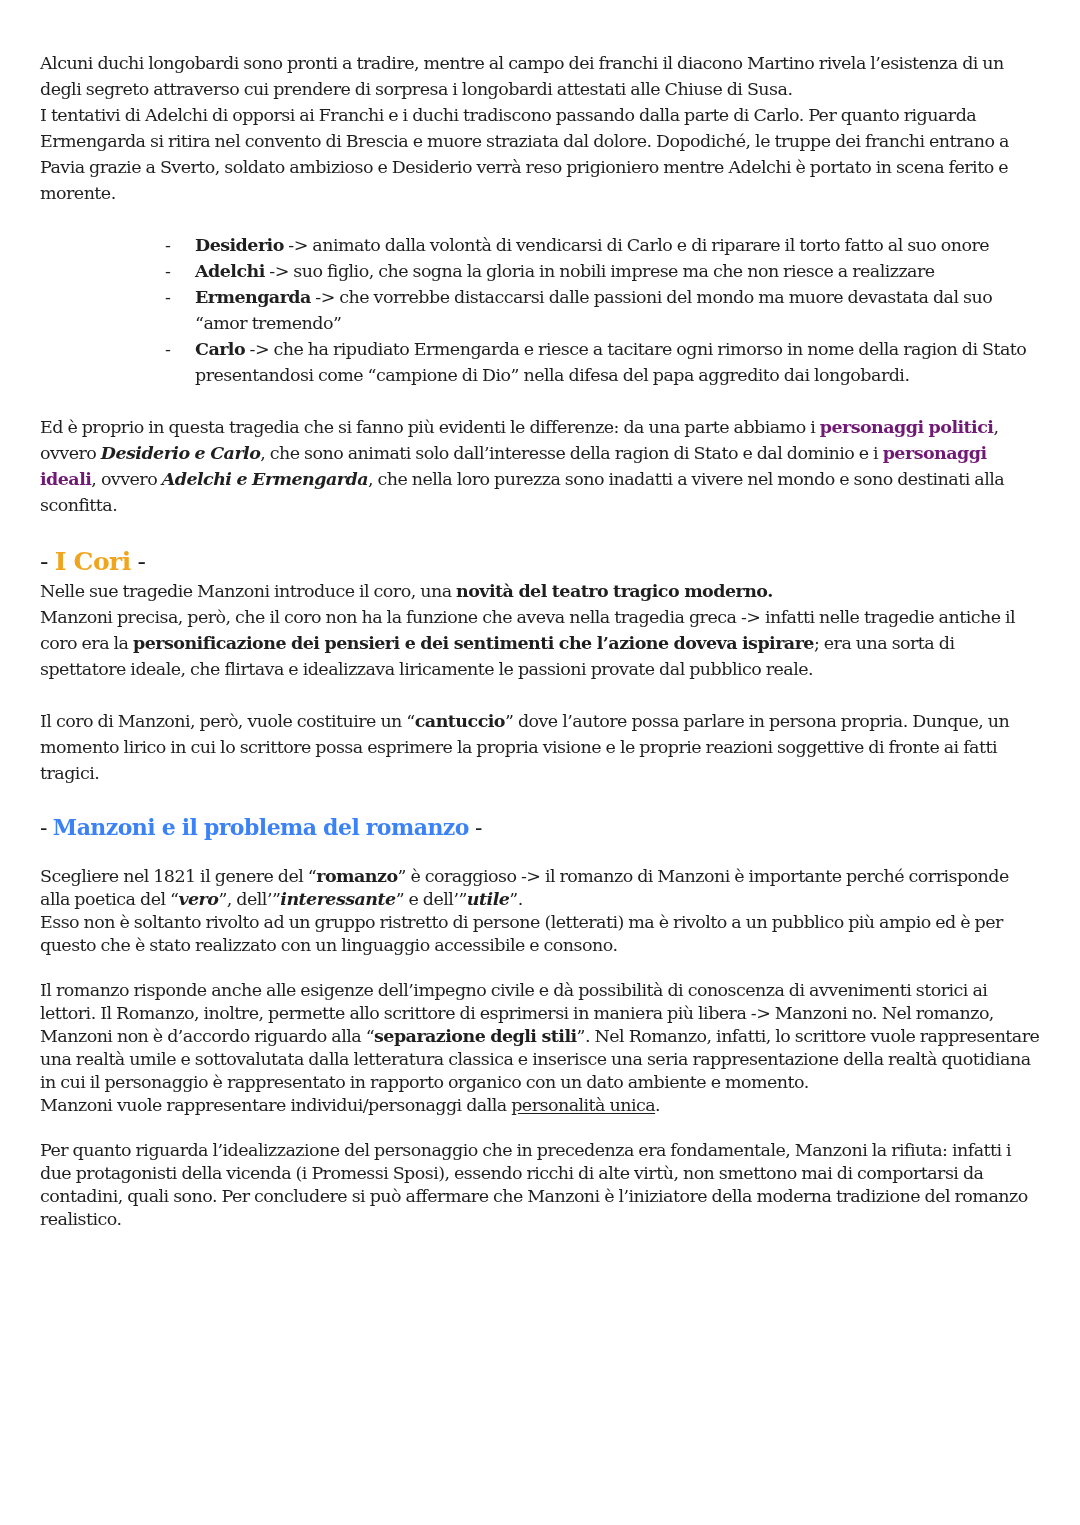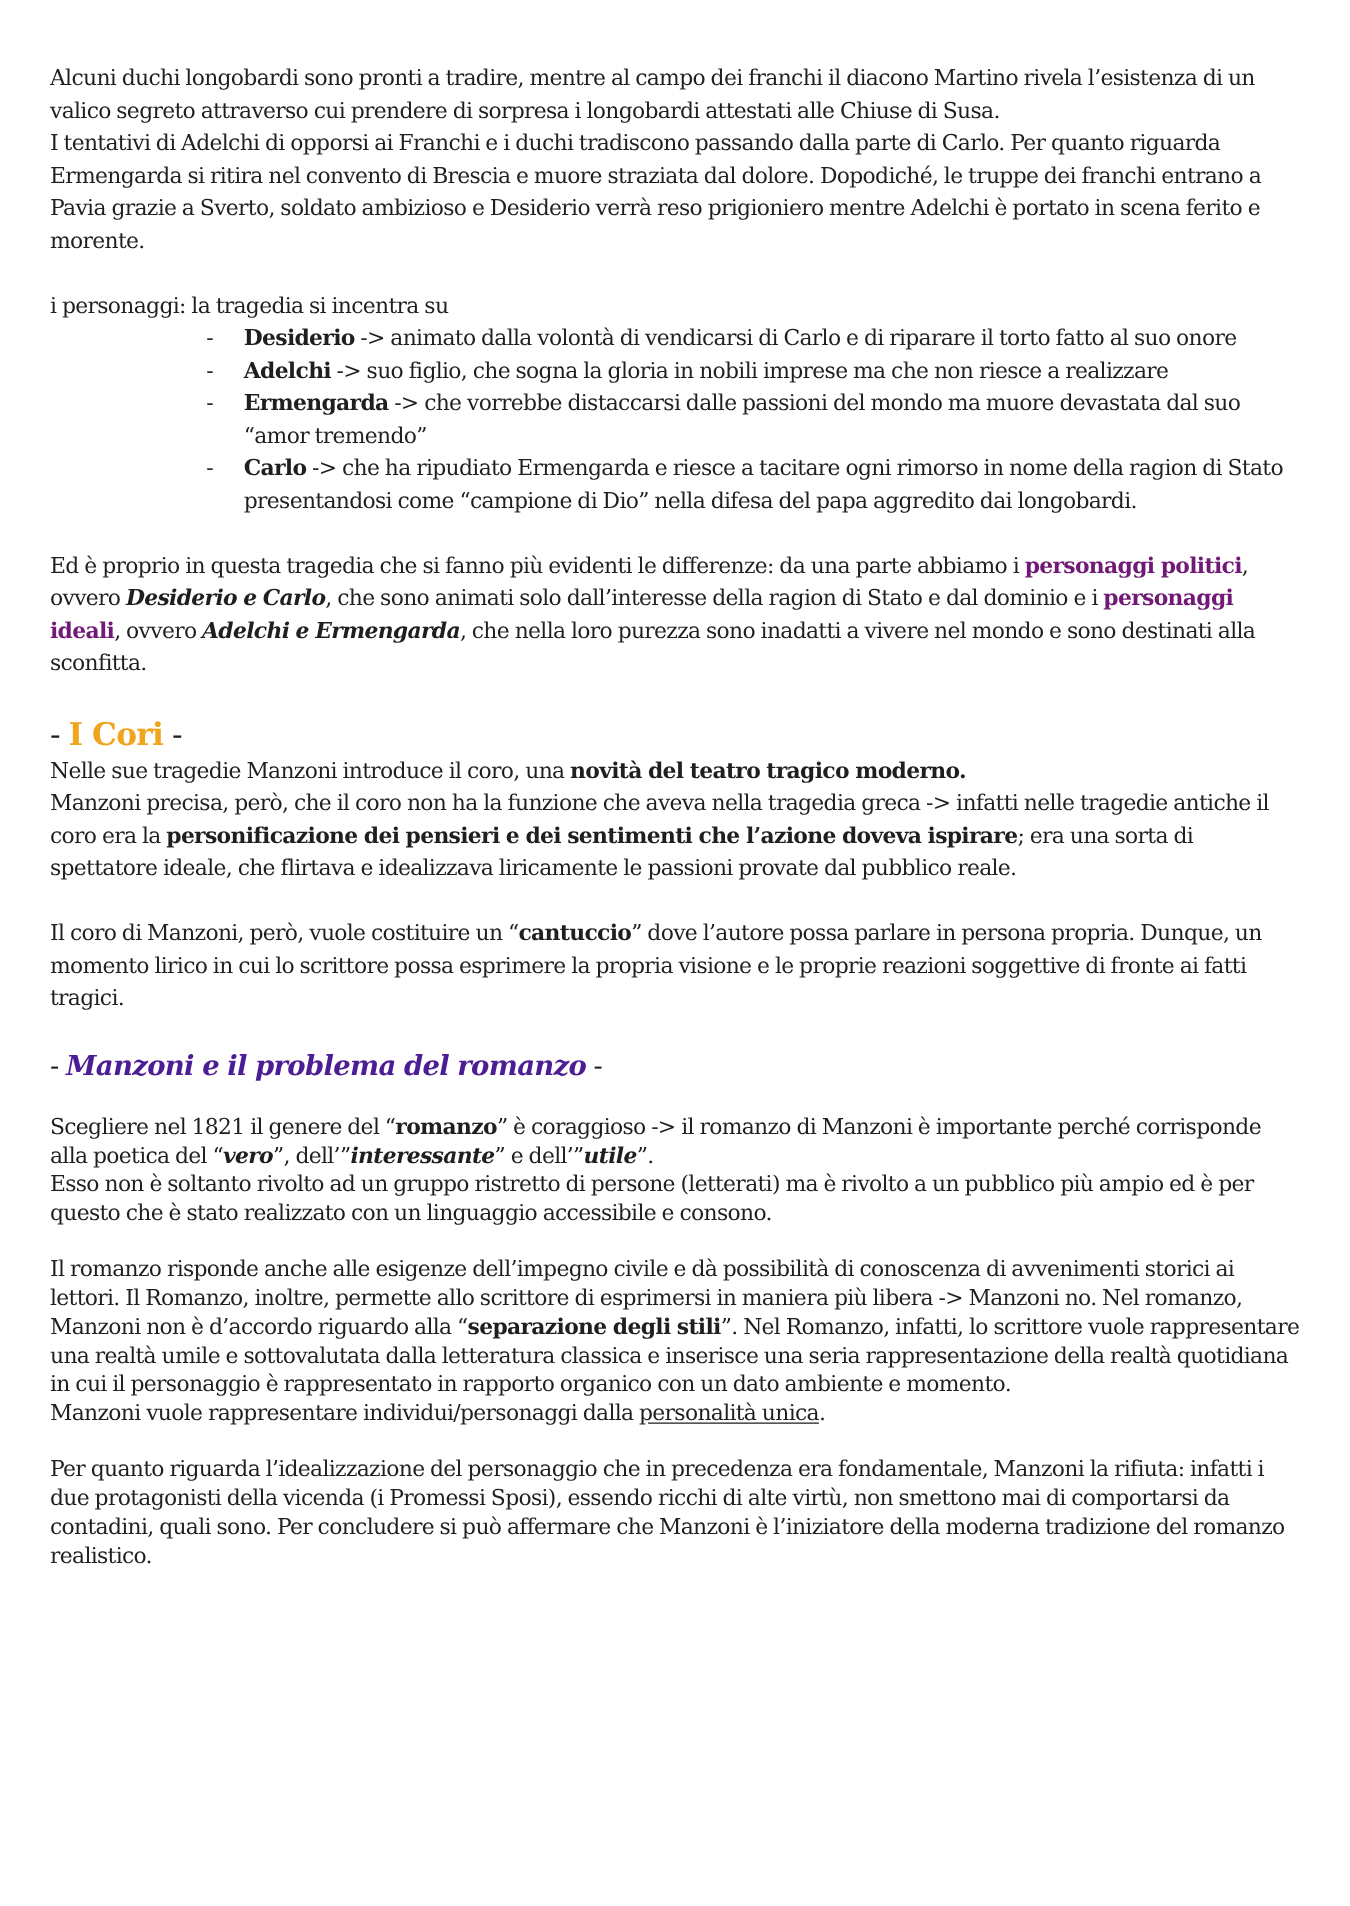--- a/index.html
+++ b/index.html
@@ -47,38 +47,36 @@
     .heading-cori .title {
       color: #f0a51e;
       font-weight: bold;
     }
     .heading-romanzo {
       font-size: 22px;
       line-height: 30px;
       color: #1f1f1f;
     }
     .heading-romanzo .title {
-      color: #4c1d95;
-      font-style: italic;
+      color: #3b82f6;
       font-weight: bold;
     }
     .tight { line-height: 23px; }
     u { text-decoration: underline; text-underline-offset: 2px; }
   </style>
 </head>
 <body>
 
 <div class="page">
 
-  <p>Alcuni duchi longobardi sono pronti a tradire, mentre al campo dei franchi il diacono Martino rivela l’esistenza di un valico segreto attraverso cui prendere di sorpresa i longobardi attestati alle Chiuse di Susa.</p>
+  <p>Alcuni duchi longobardi sono pronti a tradire, mentre al campo dei franchi il diacono Martino rivela l’esistenza di un degli segreto attraverso cui prendere di sorpresa i longobardi attestati alle Chiuse di Susa.</p>
   <p>I tentativi di Adelchi di opporsi ai Franchi e i duchi tradiscono passando dalla parte di Carlo. Per quanto riguarda Ermengarda si ritira nel convento di Brescia e muore straziata dal dolore. Dopodiché, le truppe dei franchi entrano a Pavia grazie a Sverto, soldato ambizioso e Desiderio verrà reso prigioniero mentre Adelchi è portato in scena ferito e morente.</p>
 
   <div class="gap"></div>
 
-  <p>i personaggi: la tragedia si incentra su</p>
   <ul class="chars">
     <li>
       <span class="dash">-</span>
       <b>Desiderio</b><span> -&gt; animato dalla volontà di vendicarsi di Carlo e di riparare il torto fatto al suo onore</span>
     </li>
     <li>
       <span class="dash">-</span>
       <b>Adelchi</b><span> -&gt; suo figlio, che sogna la gloria in nobili imprese ma che non riesce a realizzare</span>
     </li>
     <li>

